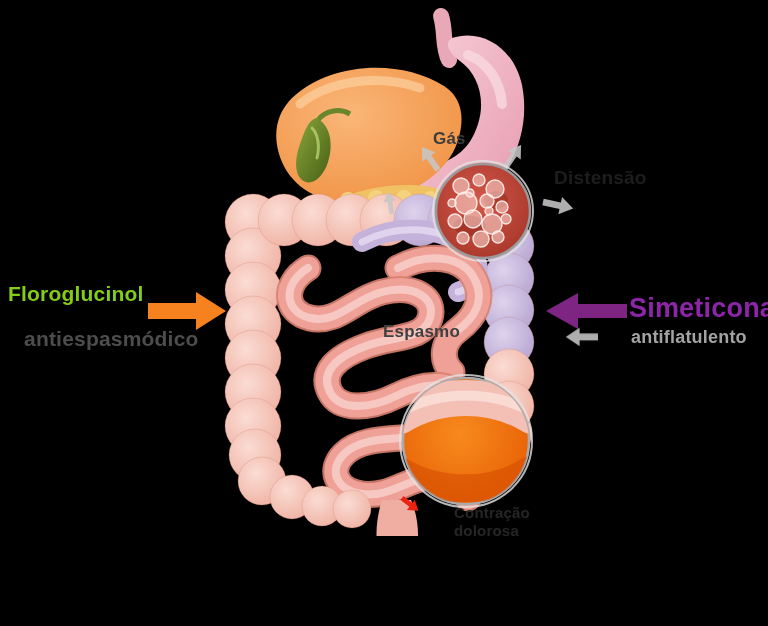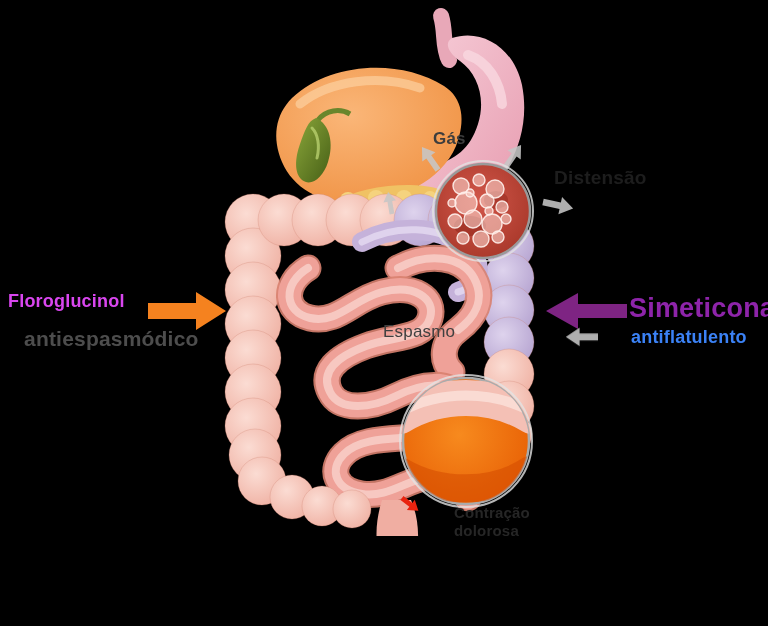--- a/index.html
+++ b/index.html
@@ -2,26 +2,26 @@
 <html><head>
 <meta charset="utf-8">
 <style>
   html,body{margin:0;padding:0;background:#000;}
   body{width:768px;height:626px;overflow:hidden;font-family:"Liberation Sans",sans-serif;}
   .canvas{position:relative;width:768px;height:536px;background:#000;border-radius:8px;overflow:hidden;}
   svg{position:absolute;left:0;top:0;}
   .lbl{position:absolute;white-space:pre;letter-spacing:.2px;}
   .lbl-gas{left:433px;top:129px;font-size:17px;font-weight:700;color:#3d3d3d;}
   .lbl-distensao{left:526px;top:167px;font-size:19px;font-weight:700;color:#1d1d1d;margin-left:28px;}
-  .lbl-espasmo{left:383px;top:322px;font-size:17px;font-weight:400;color:#404040;}
+  .lbl-espasmo{left:383px;top:322px;font-size:17px;font-weight:700;color:#404040;}
   .lbl-contra{left:454px;top:504px;font-size:15px;font-weight:700;color:#262626;line-height:18px;}
-  .lbl-floro{left:8px;top:291px;font-size:18px;font-weight:800;color:#d946ef;}
+  .lbl-floro{left:8px;top:282px;font-size:21px;font-weight:800;color:#84cc16;}
   .lbl-anties{left:24px;top:327px;font-size:21px;font-weight:600;color:#4d4d4d;}
   .lbl-sime{left:629px;top:293px;font-size:27px;font-weight:800;color:#8e24aa;}
-  .lbl-antifl{left:631px;top:327px;font-size:18px;font-weight:600;color:#3b82f6;}
+  .lbl-antifl{left:631px;top:327px;font-size:18px;font-weight:600;color:#a3a3a3;}
   .bead{stroke:rgba(200,120,100,.25);stroke-width:1;}
 </style>
 </head>
 <body>
 
 <div class="canvas">
 <svg width="768" height="626" viewBox="0 0 768 626">
   <defs>
     <radialGradient id="beadG" cx="38%" cy="35%" r="75%">
       <stop offset="0%" stop-color="#fbdcd3"></stop>

